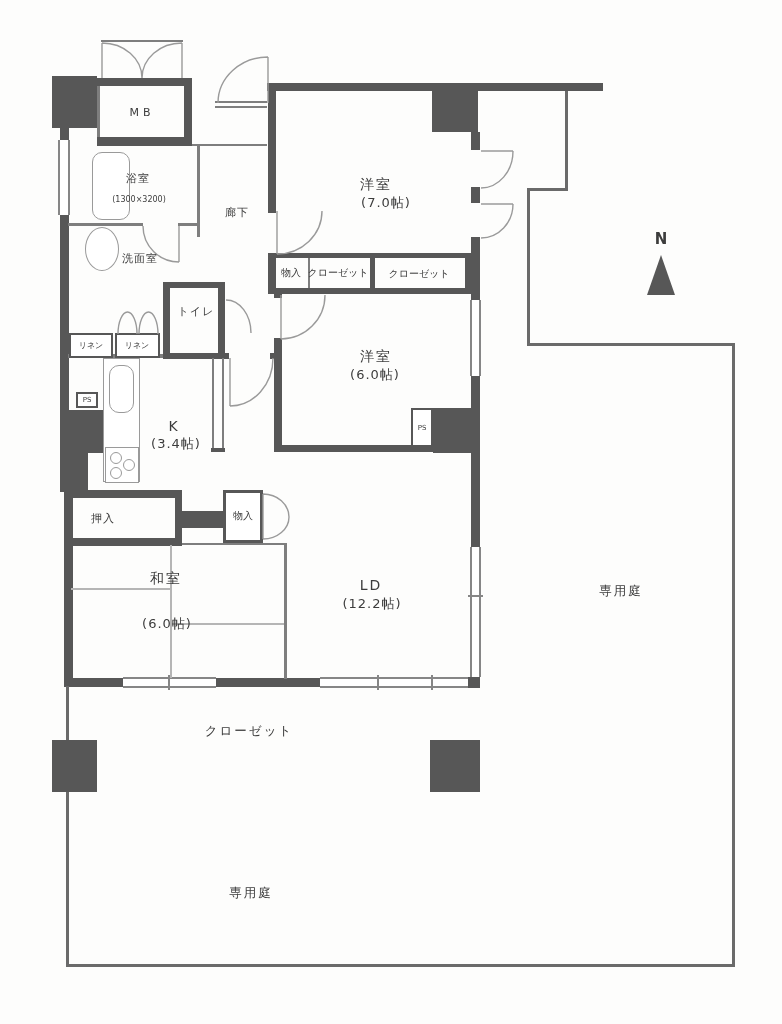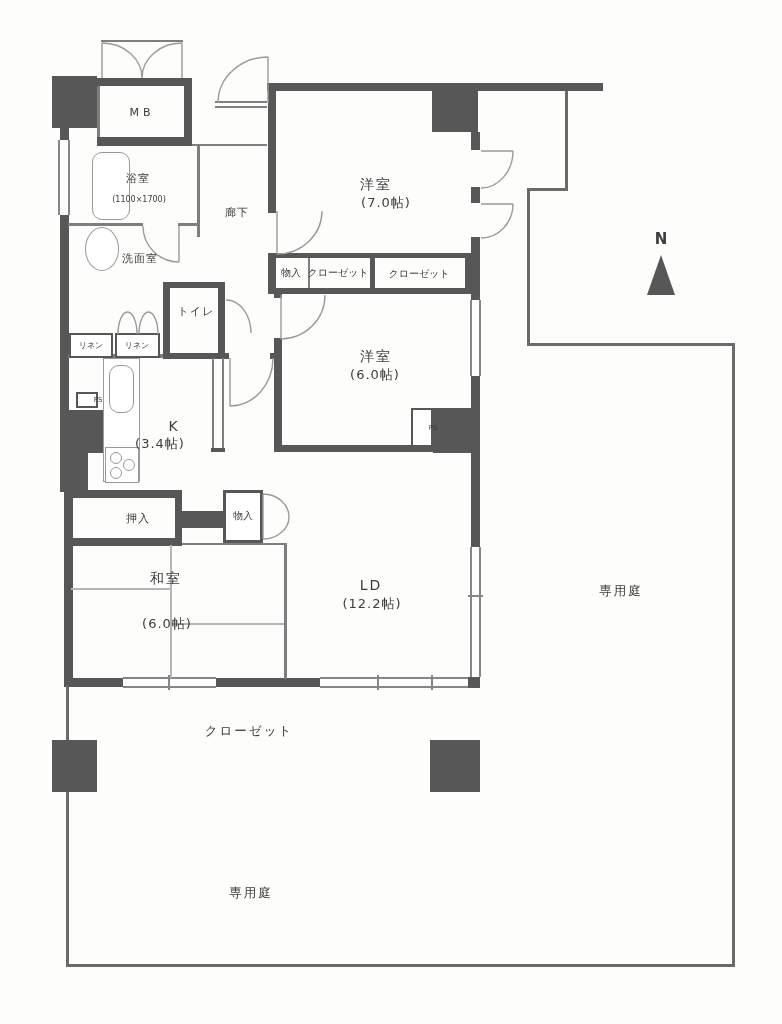--- a/index.html
+++ b/index.html
@@ -27,21 +27,21 @@
   .arc path{fill:none;stroke:var(--fixture_line,#9a9a9a);stroke-width:1.4;}
   .lbl{
     position:absolute;transform:translate(-50%,-50%);
     white-space:nowrap;font-size:11px;letter-spacing:1px;line-height:1;
   }
   .lbl.room{font-size:14px;letter-spacing:2px;}
   .lbl.size{font-size:13px;letter-spacing:1px;}
   .lbl.mid{font-size:11px;}
   .lbl.sm{font-size:10px;letter-spacing:0;}
   .lbl.xs{font-size:8px;letter-spacing:0;}
-  .lbl.xxs{font-size:7px;letter-spacing:0;margin-left:11px;}
+  .lbl.xxs{font-size:7px;letter-spacing:0;}
   .lbl.area{font-size:12.5px;letter-spacing:2px;}
   .lbl.north{font-size:15px;font-weight:bold;letter-spacing:0;}
   .lbl.wide{letter-spacing:4px;}
   .tri{
     position:absolute;width:0;height:0;
     border-left:14px solid transparent;border-right:14px solid transparent;
     border-bottom:40px solid var(--wall,#575757);
   }
 </style>
 </head>
@@ -173,38 +173,38 @@
     </svg>
   <svg class="arc" style="left:480px;top:150px" width="33" height="38">
       <path d="M1,1 L33,1 M1,38 A32,37 0 0 0 33,1"></path>
     </svg>
   <svg class="arc" style="left:480px;top:203px" width="33" height="35">
       <path d="M1,1 L33,1 M1,35 A32,34 0 0 0 33,1"></path>
     </svg>
 
   <div class="lbl mid wide" style="left:142px;top:112px">MB</div>
   <div class="lbl mid" style="left:138px;top:178px">浴室</div>
-  <div class="lbl xs" style="left:139px;top:200px">(1100×1700)</div>
+  <div class="lbl xs" style="left:139px;top:200px">(1300×3200)</div>
   <div class="lbl mid" style="left:140px;top:258px">洗面室</div>
   <div class="lbl mid" style="left:196px;top:311px">トイレ</div>
   <div class="lbl xs" style="left:91px;top:346px">リネン</div>
   <div class="lbl xs" style="left:137px;top:346px">リネン</div>
   <div class="lbl mid" style="left:237px;top:212px">廊下</div>
   <div class="lbl sm" style="left:291px;top:273px">物入</div>
   <div class="lbl sm" style="left:338px;top:273px">クローゼット</div>
   <div class="lbl sm" style="left:419px;top:274px">クローゼット</div>
   <div class="lbl room" style="left:376px;top:184px">洋室</div>
   <div class="lbl size" style="left:386px;top:202px">(7.0帖)</div>
   <div class="lbl room" style="left:376px;top:356px">洋室</div>
   <div class="lbl size" style="left:375px;top:374px">(6.0帖)</div>
   <div class="lbl xxs" style="left:87px;top:400px">PS</div>
   <div class="lbl xxs" style="left:422px;top:428px">PS</div>
   <div class="lbl room" style="left:174px;top:426px">K</div>
-  <div class="lbl size" style="left:160px;top:443px">(3.4帖)</div>
-  <div class="lbl mid" style="left:138px;top:518px">押入</div>
+  <div class="lbl size" style="left:176px;top:443px">(3.4帖)</div>
+  <div class="lbl mid" style="left:103px;top:518px">押入</div>
   <div class="lbl sm" style="left:243px;top:516px">物入</div>
   <div class="lbl room" style="left:166px;top:578px">和室</div>
   <div class="lbl size" style="left:167px;top:623px">(6.0帖)</div>
   <div class="lbl room" style="left:371px;top:585px">LD</div>
   <div class="lbl size" style="left:372px;top:603px">(12.2帖)</div>
   <div class="lbl area" style="left:249px;top:731px">クローゼット</div>
   <div class="lbl area" style="left:621px;top:591px">専用庭</div>
   <div class="lbl area" style="left:251px;top:893px">専用庭</div>
 
   <div class="lbl north" style="left:661px;top:239px">N</div>

